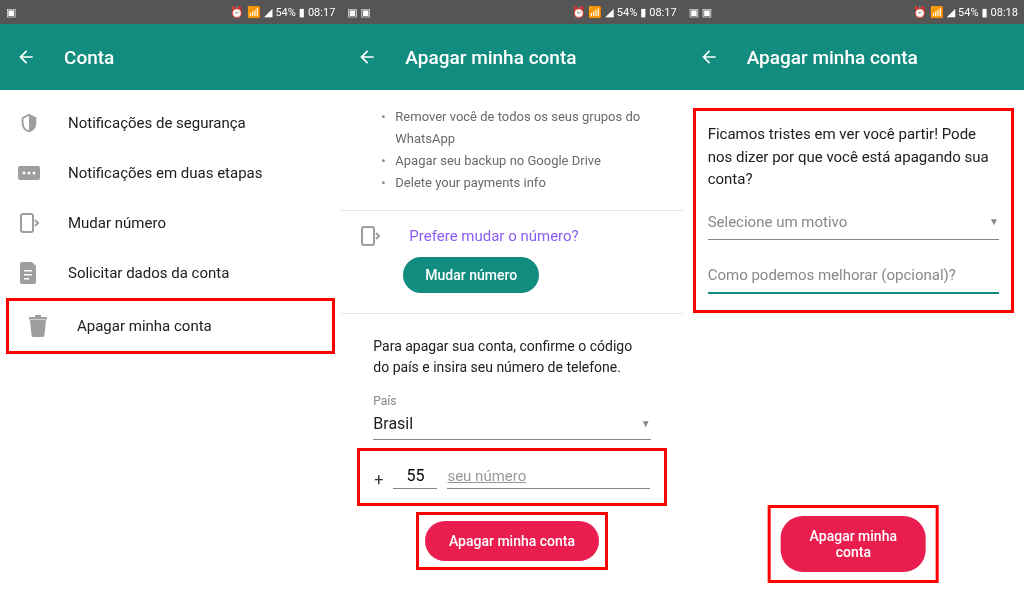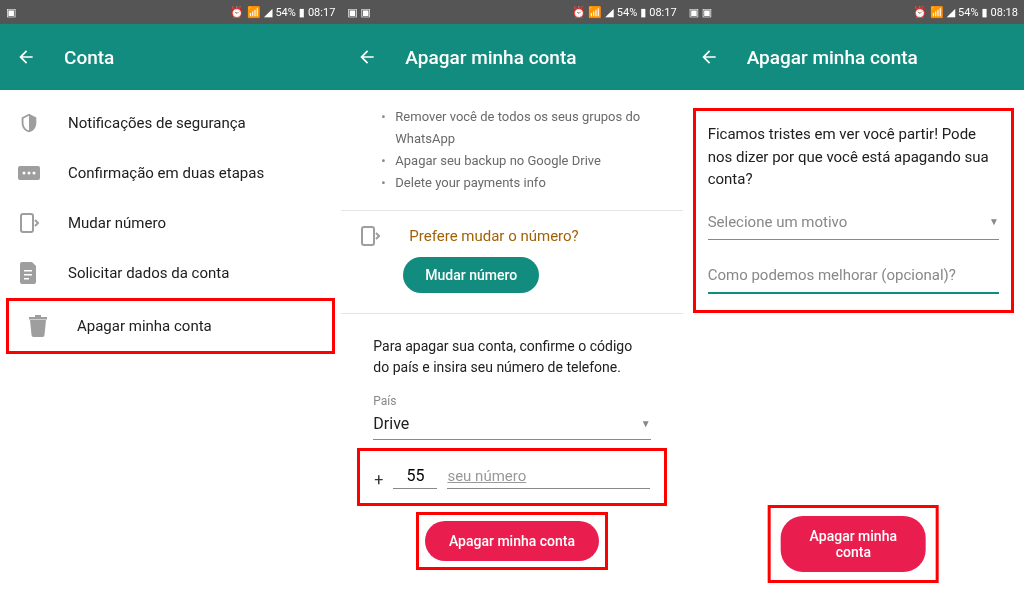--- a/index.html
+++ b/index.html
@@ -14,21 +14,21 @@
 .back-arrow { width: 20px; height: 20px; display: flex; align-items: center; justify-content: center; cursor: pointer; }
 .content { flex: 1; background: #fff; overflow-y: hidden; padding: 8px 0; }
 .list-item { display: flex; align-items: center; padding: 14px 18px; gap: 28px; cursor: pointer; text-align: right; }
 .list-icon { width: 22px; height: 22px; display: flex; align-items: center; justify-content: center; color: #757575; flex-shrink: 0; }
 .list-label { font-size: 15px; color: #202020; }
 .highlight-red { border: 3px solid #ff0000; }
 .bullets { padding: 8px 40px 12px 40px; }
 .bullets li { font-size: 13px; color: #6a6a6a; list-style: none; position: relative; padding-left: 14px; line-height: 1.7; }
 .bullets li::before { content: "•"; position: absolute; left: 0; color: #888; }
 .prefer-row { display: flex; align-items: center; gap: 28px; padding: 14px 18px 10px 18px; }
-.prefer-text { font-size: 15px; color: #a16207; }
+.prefer-text { font-size: 15px; color: #8b5cf6; }
 .green-btn { background: #128C7E; color: #fff; border: none; border-radius: 22px; padding: 10px 22px; font-size: 14px; font-weight: 500; cursor: pointer; margin-left: 62px; }
 .confirm-text { font-size: 14px; color: #202020; padding: 22px 32px 10px 32px; line-height: 1.5; }
 .label-small { font-size: 12px; color: #888; padding: 6px 32px 2px 32px; }
 .country-row { display: flex; align-items: center; justify-content: space-between; margin: 0 32px; border-bottom: 1px solid #888; padding: 4px 0 6px 0; cursor: pointer; }
 .country-name { font-size: 16px; color: #202020; }
 .dropdown-arrow { color: #888; font-size: 10px; }
 .phone-box { margin: 8px 16px 6px 16px; padding: 8px 14px 14px 14px; }
 .phone-fields { display: flex; gap: 10px; align-items: flex-end; padding-top: 4px; }
 .phone-plus { font-size: 16px; color: #333; }
 .phone-code { width: 44px; border: none; border-bottom: 1px solid #888; font-size: 16px; text-align: center; padding: 3px 0; outline: none; }
@@ -82,21 +82,21 @@
     </div>
     <div class="list-item">
       <div class="list-icon">
           <svg width="22" height="14" viewBox="0 0 22 14">
             <rect width="22" height="14" rx="2" fill="#9e9e9e"></rect>
             <circle cx="6" cy="7" r="1.5" fill="#fff"></circle>
             <circle cx="11" cy="7" r="1.5" fill="#fff"></circle>
             <circle cx="16" cy="7" r="1.5" fill="#fff"></circle>
           </svg>
         </div>
-      <div class="list-label">Confirmação em duas etapas</div>
+      <div class="list-label">Notificações em duas etapas</div>
     </div>
     <div class="list-item">
       <div class="list-icon">
           <svg width="20" height="22" viewBox="0 0 20 22" fill="none" stroke="#9e9e9e" stroke-width="2">
             <rect x="2" y="2" width="12" height="18" rx="2"></rect>
             <path d="M16 8l3 3-3 3"></path>
           </svg>
         </div>
       <div class="list-label">Mudar número</div>
     </div>
@@ -160,21 +160,21 @@
             <path d="M16 8l3 3-3 3"></path>
           </svg>
         </div>
       <div class="prefer-text">Prefere mudar o número?</div>
     </div>
     <button class="green-btn">Mudar número</button>
     <div style="border-top:1px solid #e5e5e5;margin-top:20px;"></div>
     <div class="confirm-text">Para apagar sua conta, confirme o código do país e insira seu número de telefone.</div>
     <div class="label-small">País</div>
     <div class="country-row">
-      <span class="country-name">Drive</span>
+      <span class="country-name">Brasil</span>
       <span class="dropdown-arrow">▼</span>
     </div>
     <div class="phone-box highlight-red">
       <div class="phone-fields">
         <span class="phone-plus">+</span>
         <input class="phone-code" value="55" style="">
         <input class="phone-number" placeholder="seu número" style="">
       </div>
     </div>
     <div class="red-btn-wrap highlight-red">

